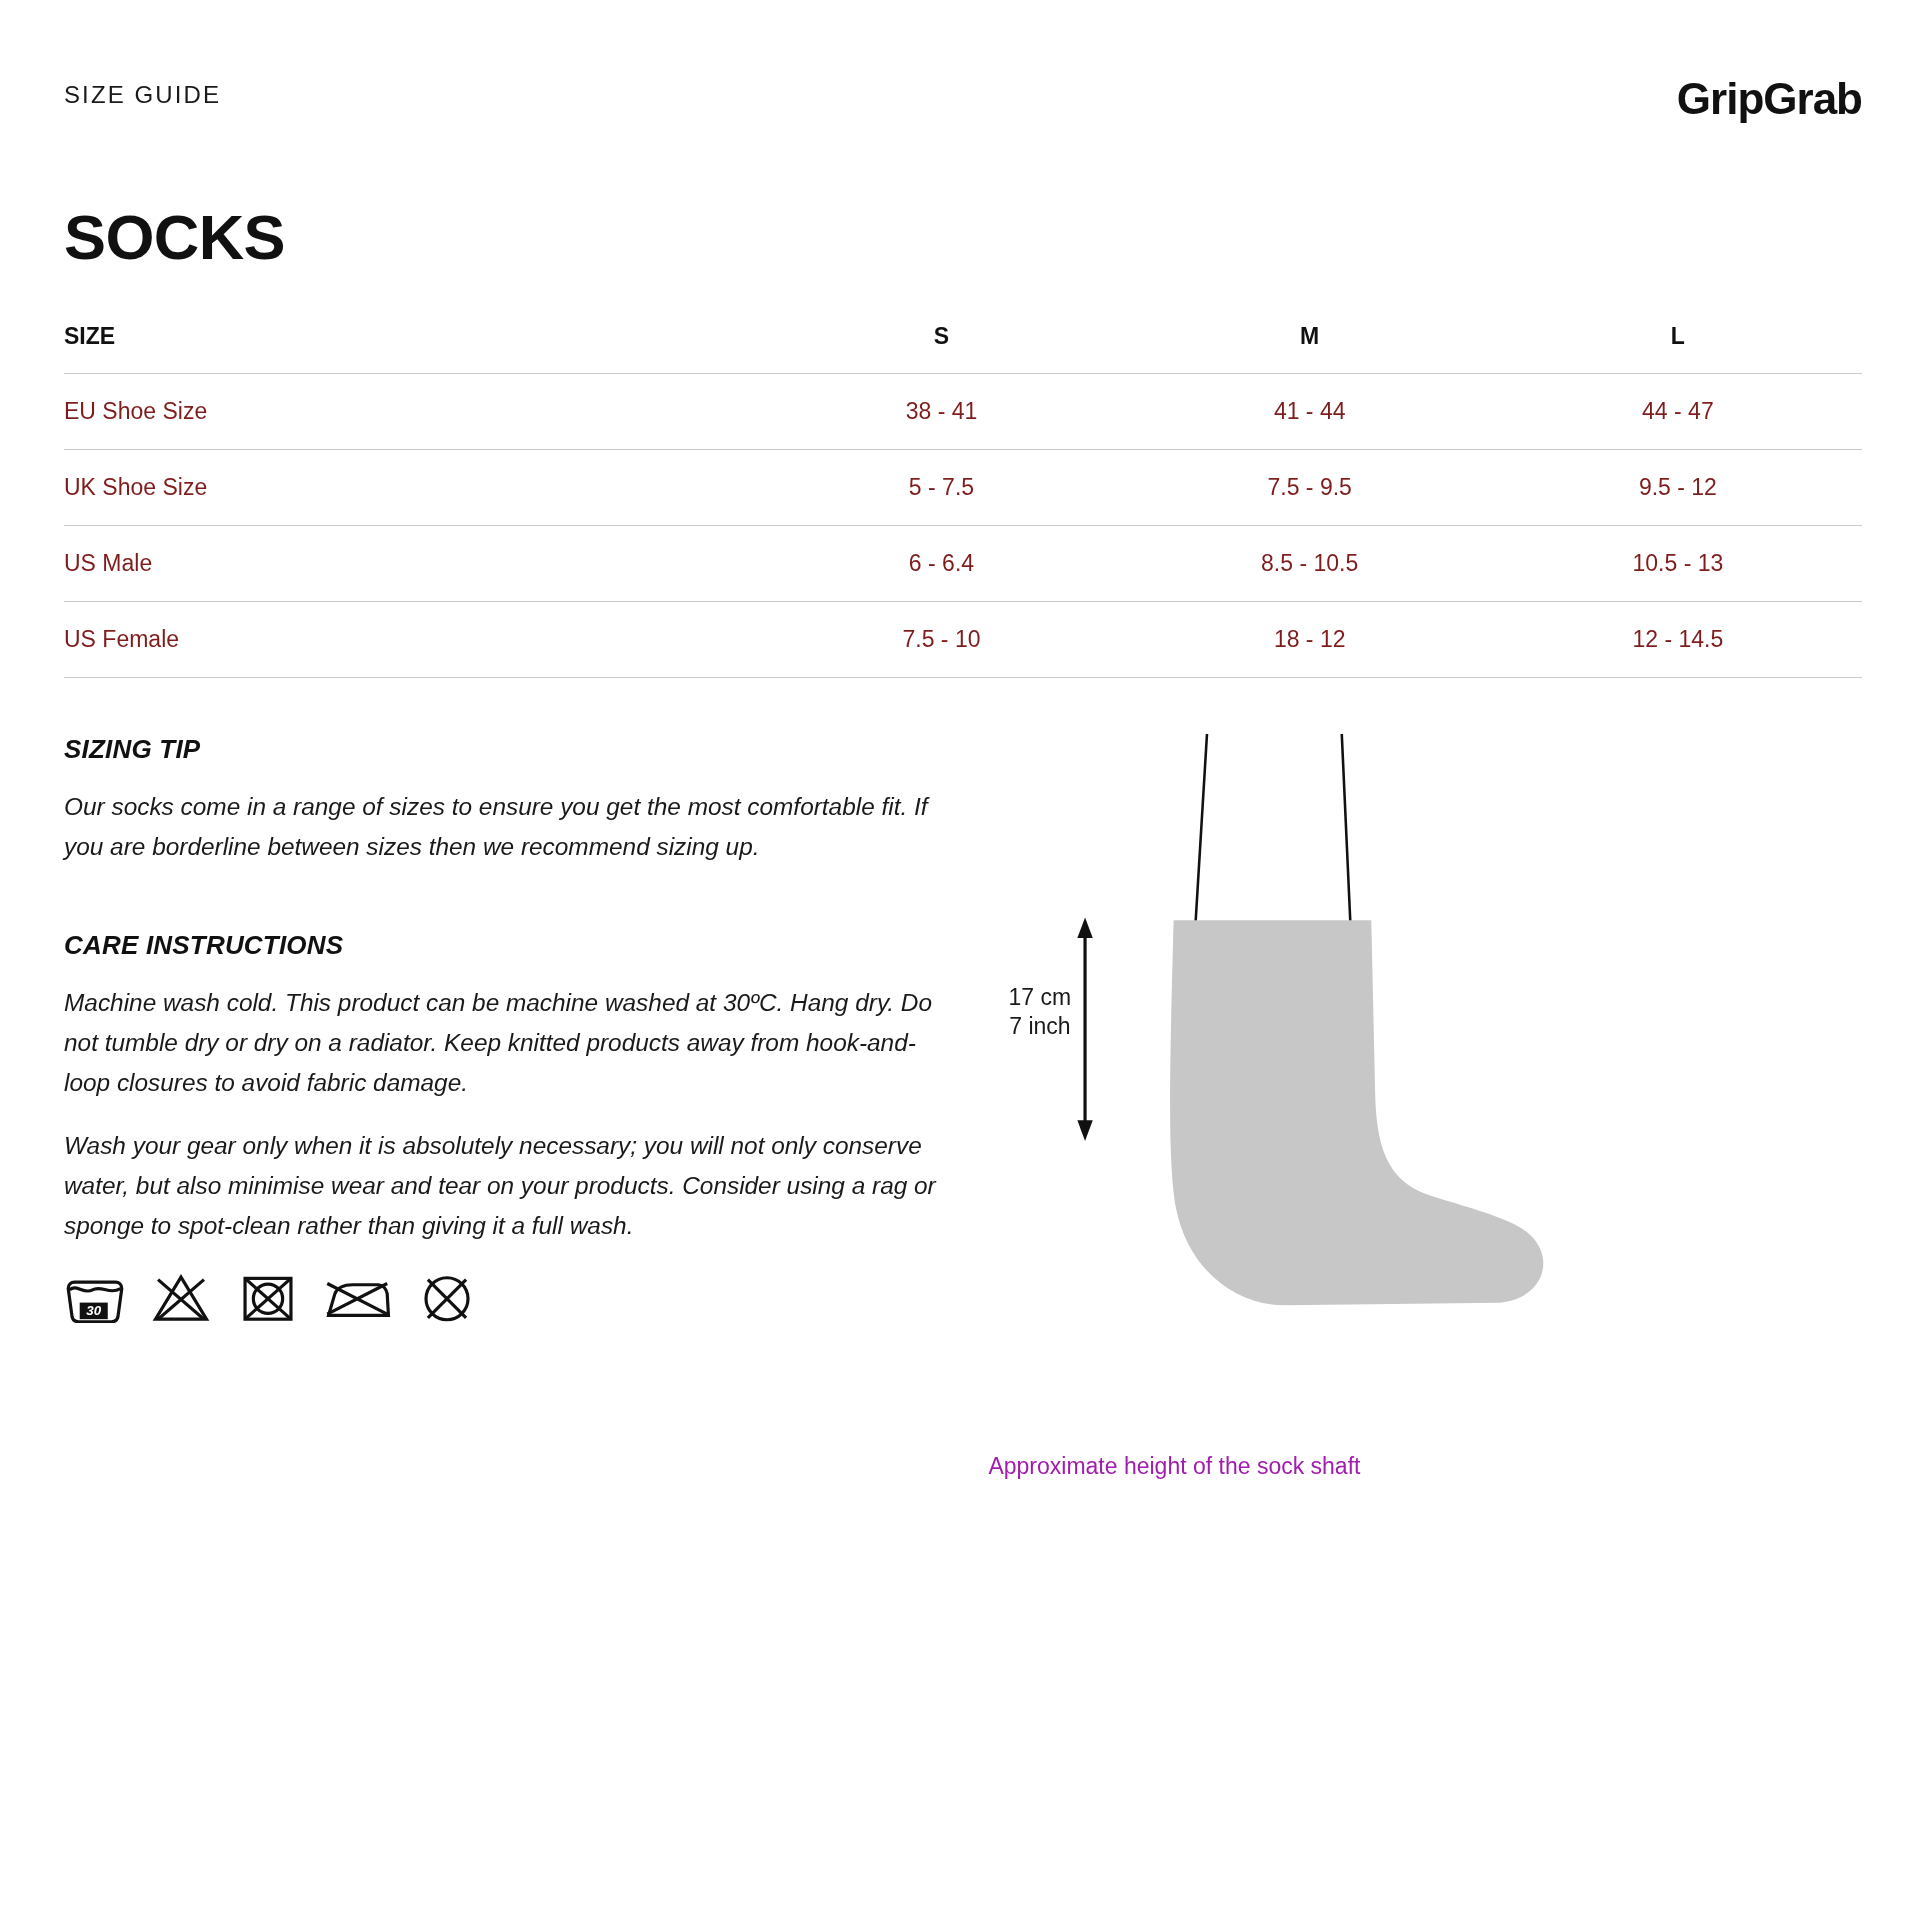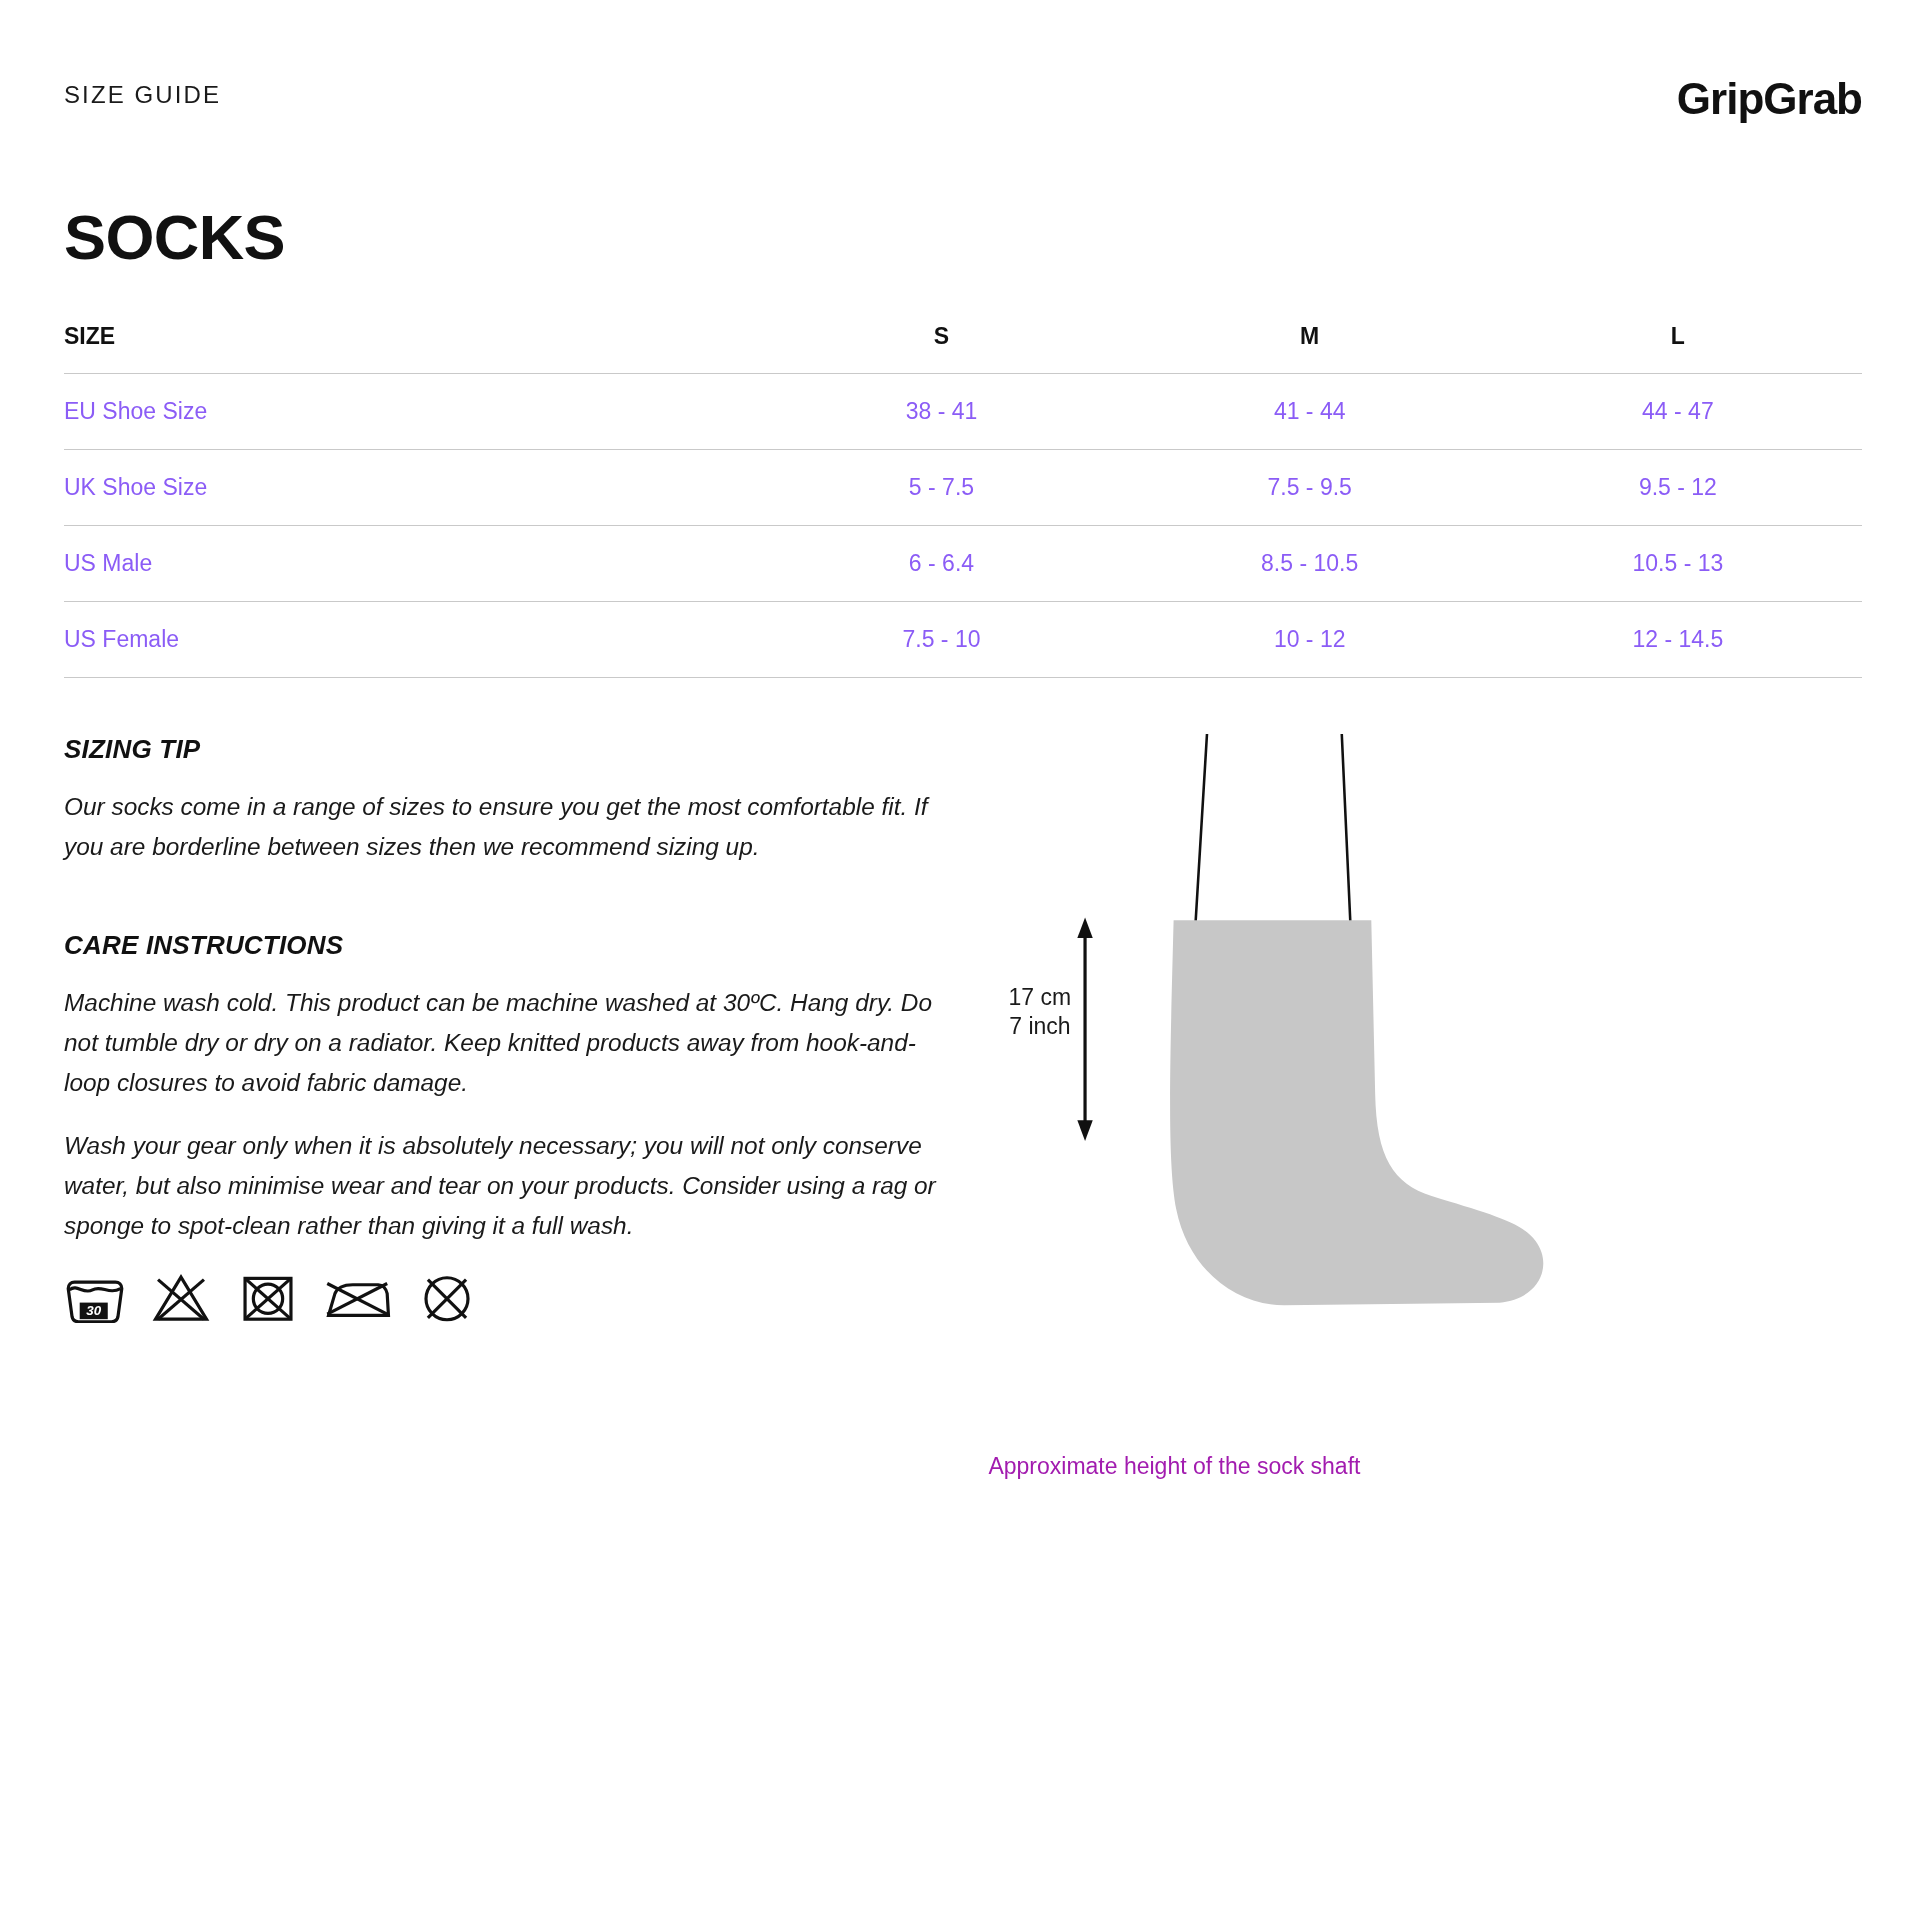--- a/index.html
+++ b/index.html
@@ -81,21 +81,21 @@
   .size-table tbody tr {
     border-top: 1.3px solid #c9c9c9;
   }
   .size-table tbody tr:last-child {
     border-bottom: 1.3px solid #c9c9c9;
   }
   .size-table tbody td {
     font-size: 23px;
     height: 76px;
     vertical-align: middle;
-    color: #8b5cf6;
+    color: #7f1d1d;
   }
   .td-label { text-align: left; }
   .td-val { text-align: center; }
 
   
   .lower {
     display: flex;
     margin-top: 56px;
   }
   .col-left { width: 918px; font-style: italic; }
@@ -195,21 +195,21 @@
       </tr>
       <tr>
         <td class="td-label">US Male</td>
         <td class="td-val">6 - 6.4</td>
         <td class="td-val">8.5 - 10.5</td>
         <td class="td-val">10.5 - 13</td>
       </tr>
       <tr>
         <td class="td-label">US Female</td>
         <td class="td-val">7.5 - 10</td>
-        <td class="td-val">10 - 12</td>
+        <td class="td-val">18 - 12</td>
         <td class="td-val">12 - 14.5</td>
       </tr>
     </tbody>
   </table>
 
   <div class="lower">
 
     <div class="col-left">
 
       <h2 class="section-head">SIZING TIP</h2>

